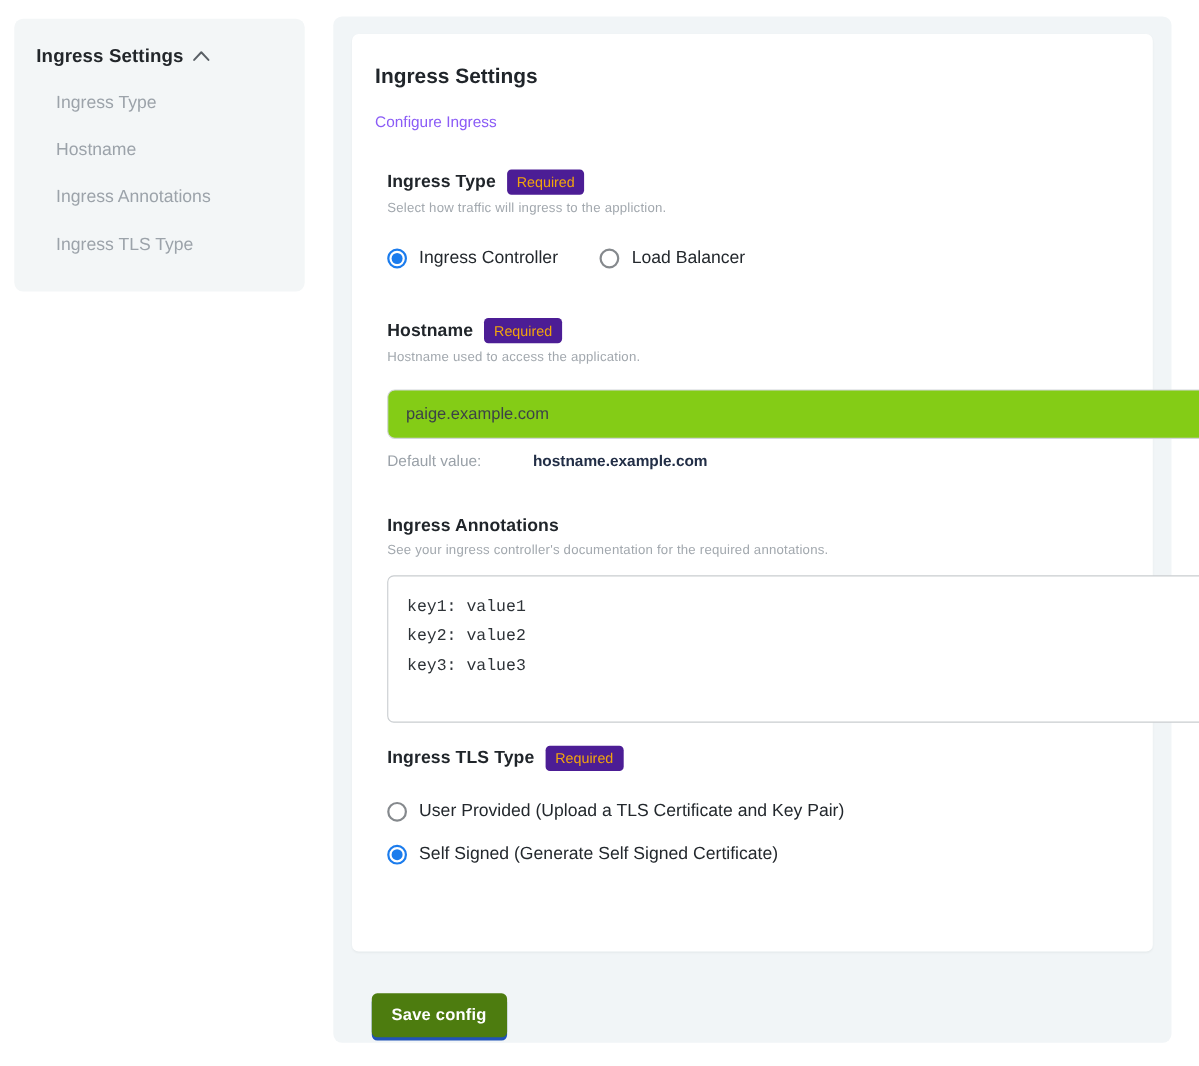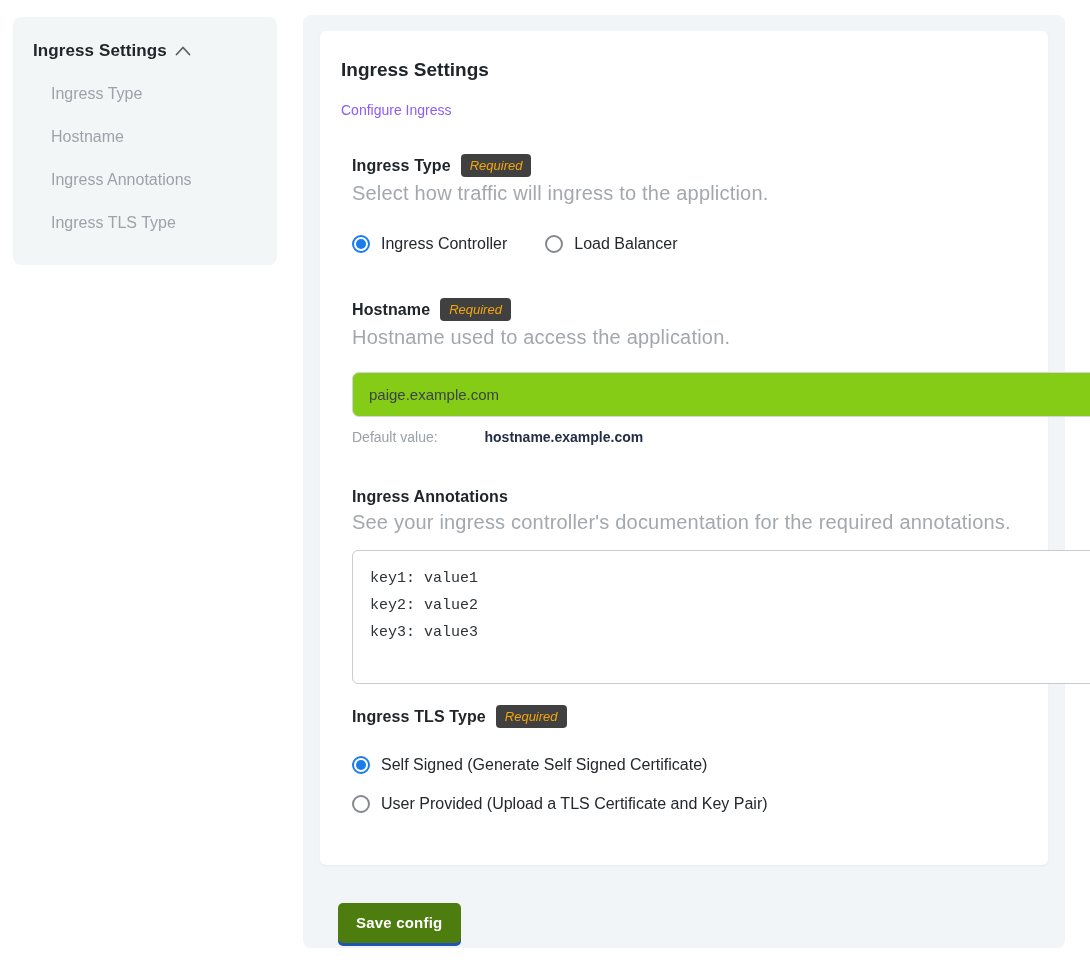--- a/index.html
+++ b/index.html
@@ -32,24 +32,24 @@
     box-shadow: 0 1px 2px rgba(20,30,40,0.05);
     padding: 28px 33px 0 21px;
   }
   .card-title { font-size: 19px; font-weight: 700; color: #20252a; }
   .card-subtitle { margin-top: 21px; font-size: 14px; color: #8b5cf6; }
 
   .sections { margin-left: 11px; }
   .section-heading-row { display: flex; align-items: center; gap: 10px; }
   .section-heading { font-size: 16px; font-weight: 600; color: #20252a; letter-spacing: .1px; }
   .required-badge {
-    background: #404040; color: #f2a50c;
-    font-size: 13px; padding: 4px 9px; border-radius: 4px; font-style: italic;
+    background: #4c1d95; color: #f2a50c;
+    font-size: 13px; padding: 4px 9px; border-radius: 4px;
   }
-  .help-text { margin-top: 5px; font-size: 20px; color: #a2a8ae; letter-spacing: .2px; }
+  .help-text { margin-top: 5px; font-size: 12px; color: #a2a8ae; letter-spacing: .2px; }
 
   .section-ingress-type { margin-top: 36px; }
   .radio-row { margin-top: 30px; display: flex; align-items: center; gap: 38px; }
   .radio-option { display: flex; align-items: flex-start; gap: 11px; cursor: pointer; }
   .radio-circle {
     width: 18px; height: 18px; border-radius: 50%;
     border: 2px solid #85898d; background: #fff;
     position: relative; flex: 0 0 auto;
   }
   .radio-circle.selected { border-color: #1b7ced; }
@@ -167,26 +167,26 @@
 key3: value3</textarea>
       </div>
 
       <div class="section section-tls">
         <div class="section-heading-row">
           <span class="section-heading">Ingress TLS Type</span>
           <span class="required-badge">Required</span>
         </div>
         <div class="radio-stack">
           <label class="radio-option">
+            <span class="radio-circle"></span>
+            <span class="radio-label">User Provided (Upload a TLS Certificate and Key Pair)</span>
+          </label>
+          <label class="radio-option">
             <span class="radio-circle selected"></span>
             <span class="radio-label">Self Signed (Generate Self Signed Certificate)</span>
-          </label>
-          <label class="radio-option">
-            <span class="radio-circle"></span>
-            <span class="radio-label">User Provided (Upload a TLS Certificate and Key Pair)</span>
           </label>
         </div>
       </div>
 
     </div>
   </section>
 
   <button class="save-button">Save config</button>
 </main>
 

